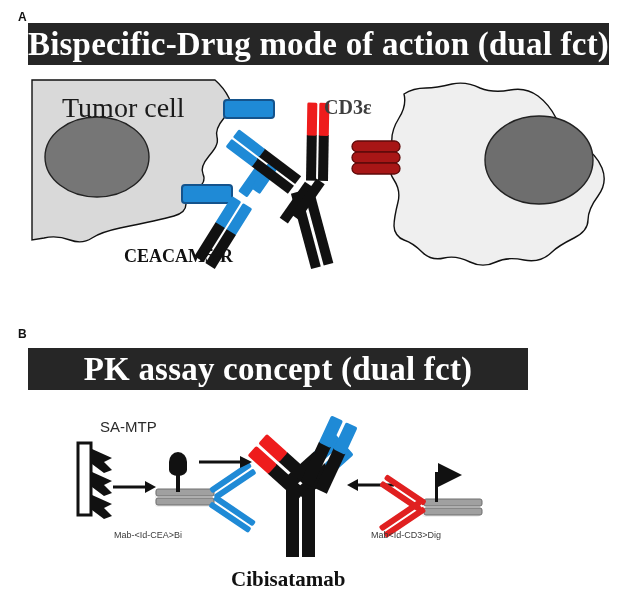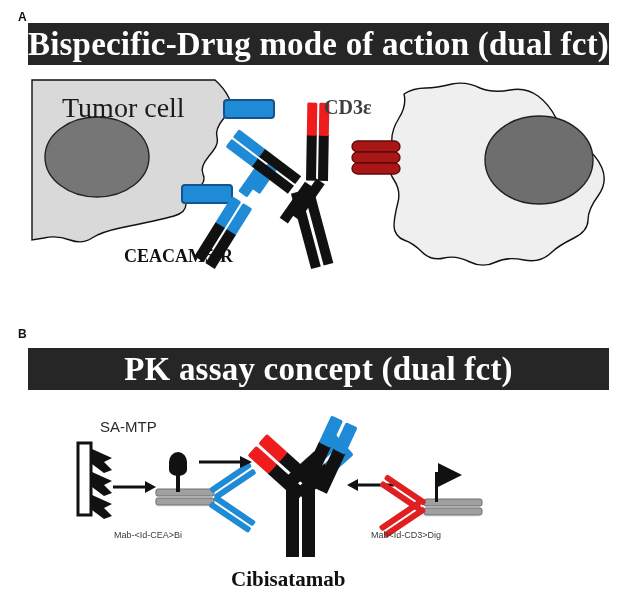--- a/index.html
+++ b/index.html
@@ -38,21 +38,21 @@
   }
   .title-bar span {
     font-family: "Liberation Serif", serif;
     font-weight: bold;
     color: #ffffff;
     font-size: 33px;
     letter-spacing: 0.2px;
     white-space: nowrap;
   }
   .panel-a-title { left: 28px; top: 23px; width: 581px; height: 42px; }
-  .panel-b-title { left: 28px; top: 348px; width: 581px; height: 42px; }
+  .panel-b-title { left: 28px; top: 348px; width: 500px; height: 42px; }
 
   .art { position: absolute; left: 0; top: 0; width: 641px; height: 605px; }
 
   .lbl {
     position: absolute;
     white-space: nowrap;
   }
   .lbl-serif {
     font-family: "Liberation Serif", serif;
   }

